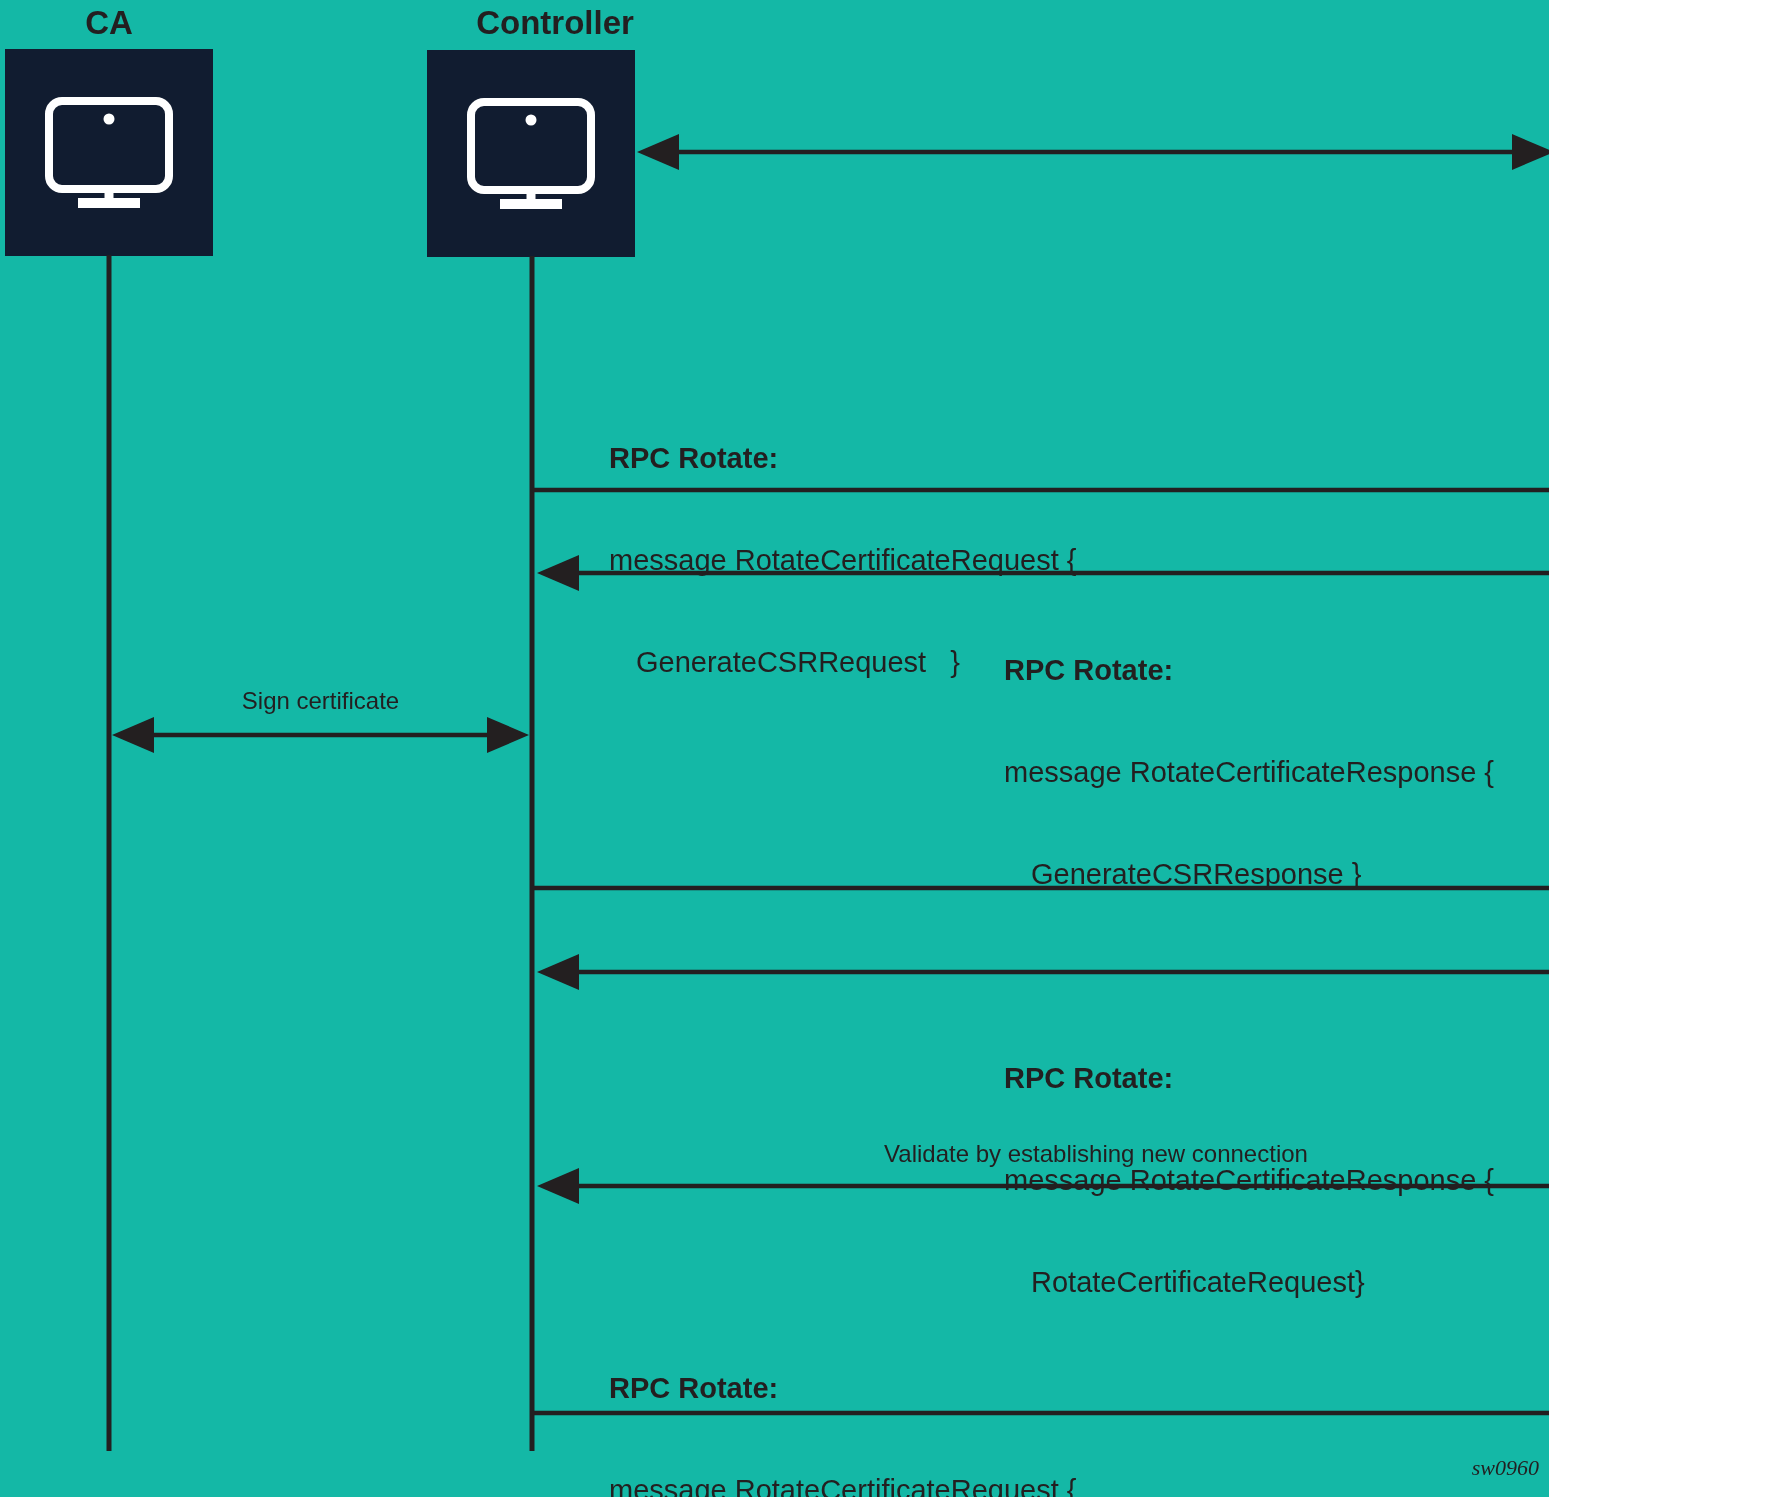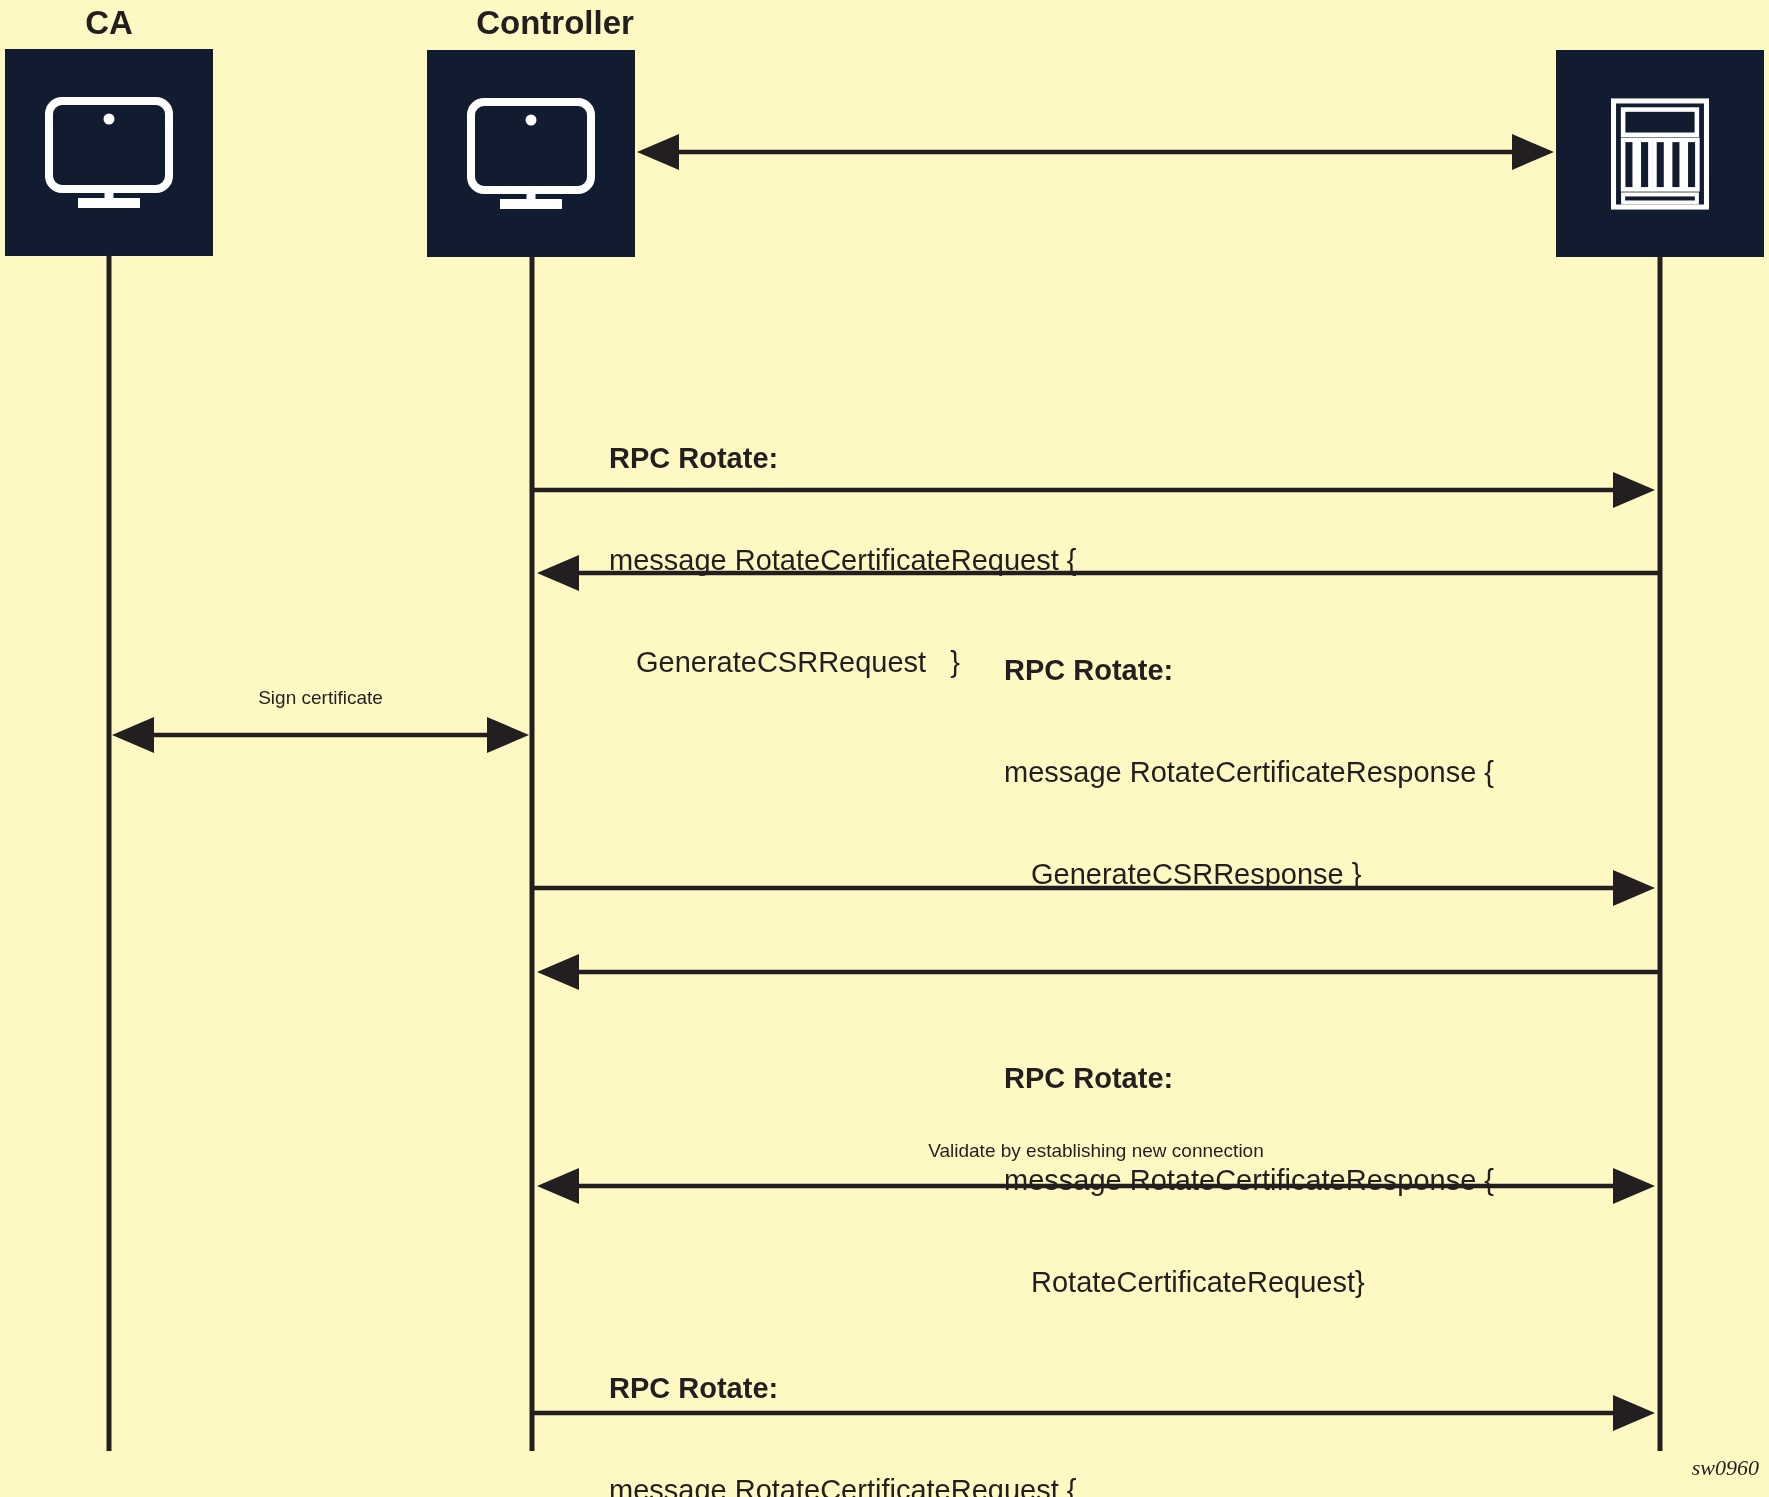--- a/index.html
+++ b/index.html
@@ -1,20 +1,20 @@
 <!DOCTYPE html>
 <html><head>
 <meta charset="utf-8">
 <style>
   html, body { margin: 0; padding: 0; background: #ffffff; }
   .canvas {
     position: relative;
-    width: 1769px;
+    width: 1549px;
     height: 1497px;
-    background: #fef9c3;
+    background: #14b8a6;
     font-family: "Liberation Sans", "DejaVu Sans", sans-serif;
     color: #231f20;
     overflow: hidden;
     text-decoration: underline;
   }
   .actor-label {
     position: absolute;
     top: 2px;
     height: 42px;
     font-size: 33px;
@@ -42,21 +42,21 @@
     position: absolute;
     font-size: 29px;
     line-height: 34px;
     white-space: pre;
   }
   .msg-line { white-space: pre; margin-left: 46px; }
   .msg-line.bold { font-weight: bold; }
   .msg-line.indent { padding-left: 27px; }
   .arrow-label {
     position: absolute;
-    font-size: 19px;
+    font-size: 24px;
     text-align: center;
     white-space: nowrap;
   }
   .watermark {
     position: absolute;
     right: 10px;
     top: 1455px;
     font-family: "Liberation Serif", "DejaVu Serif", serif;
     font-style: italic;
     font-size: 22px;

